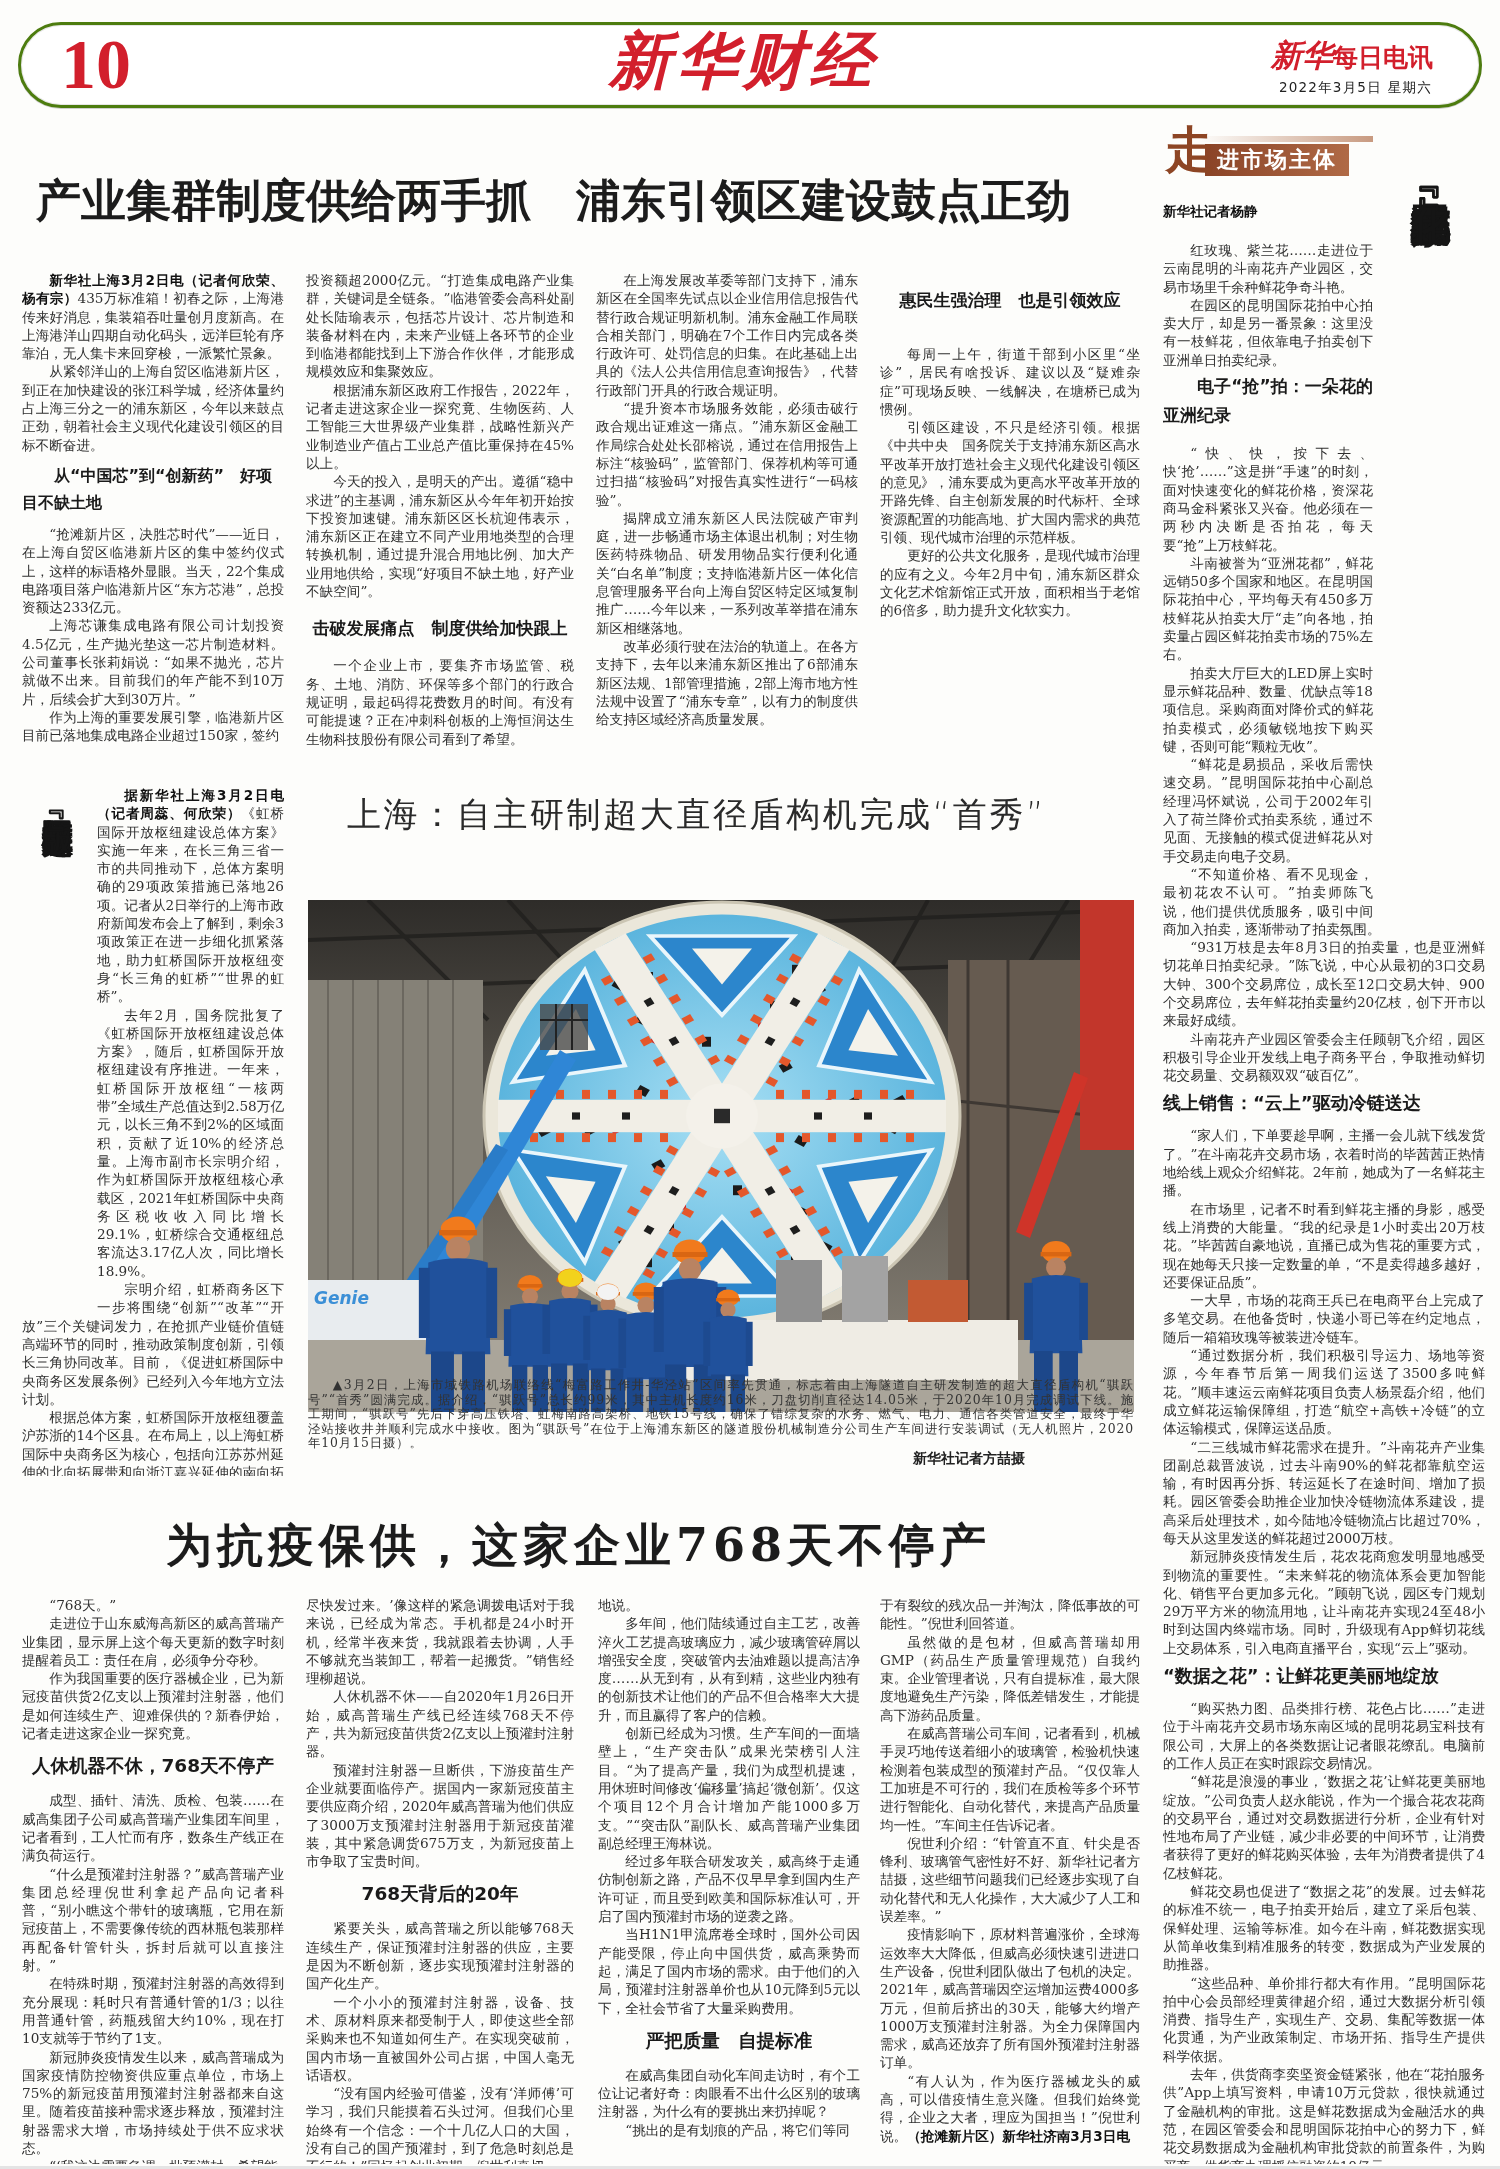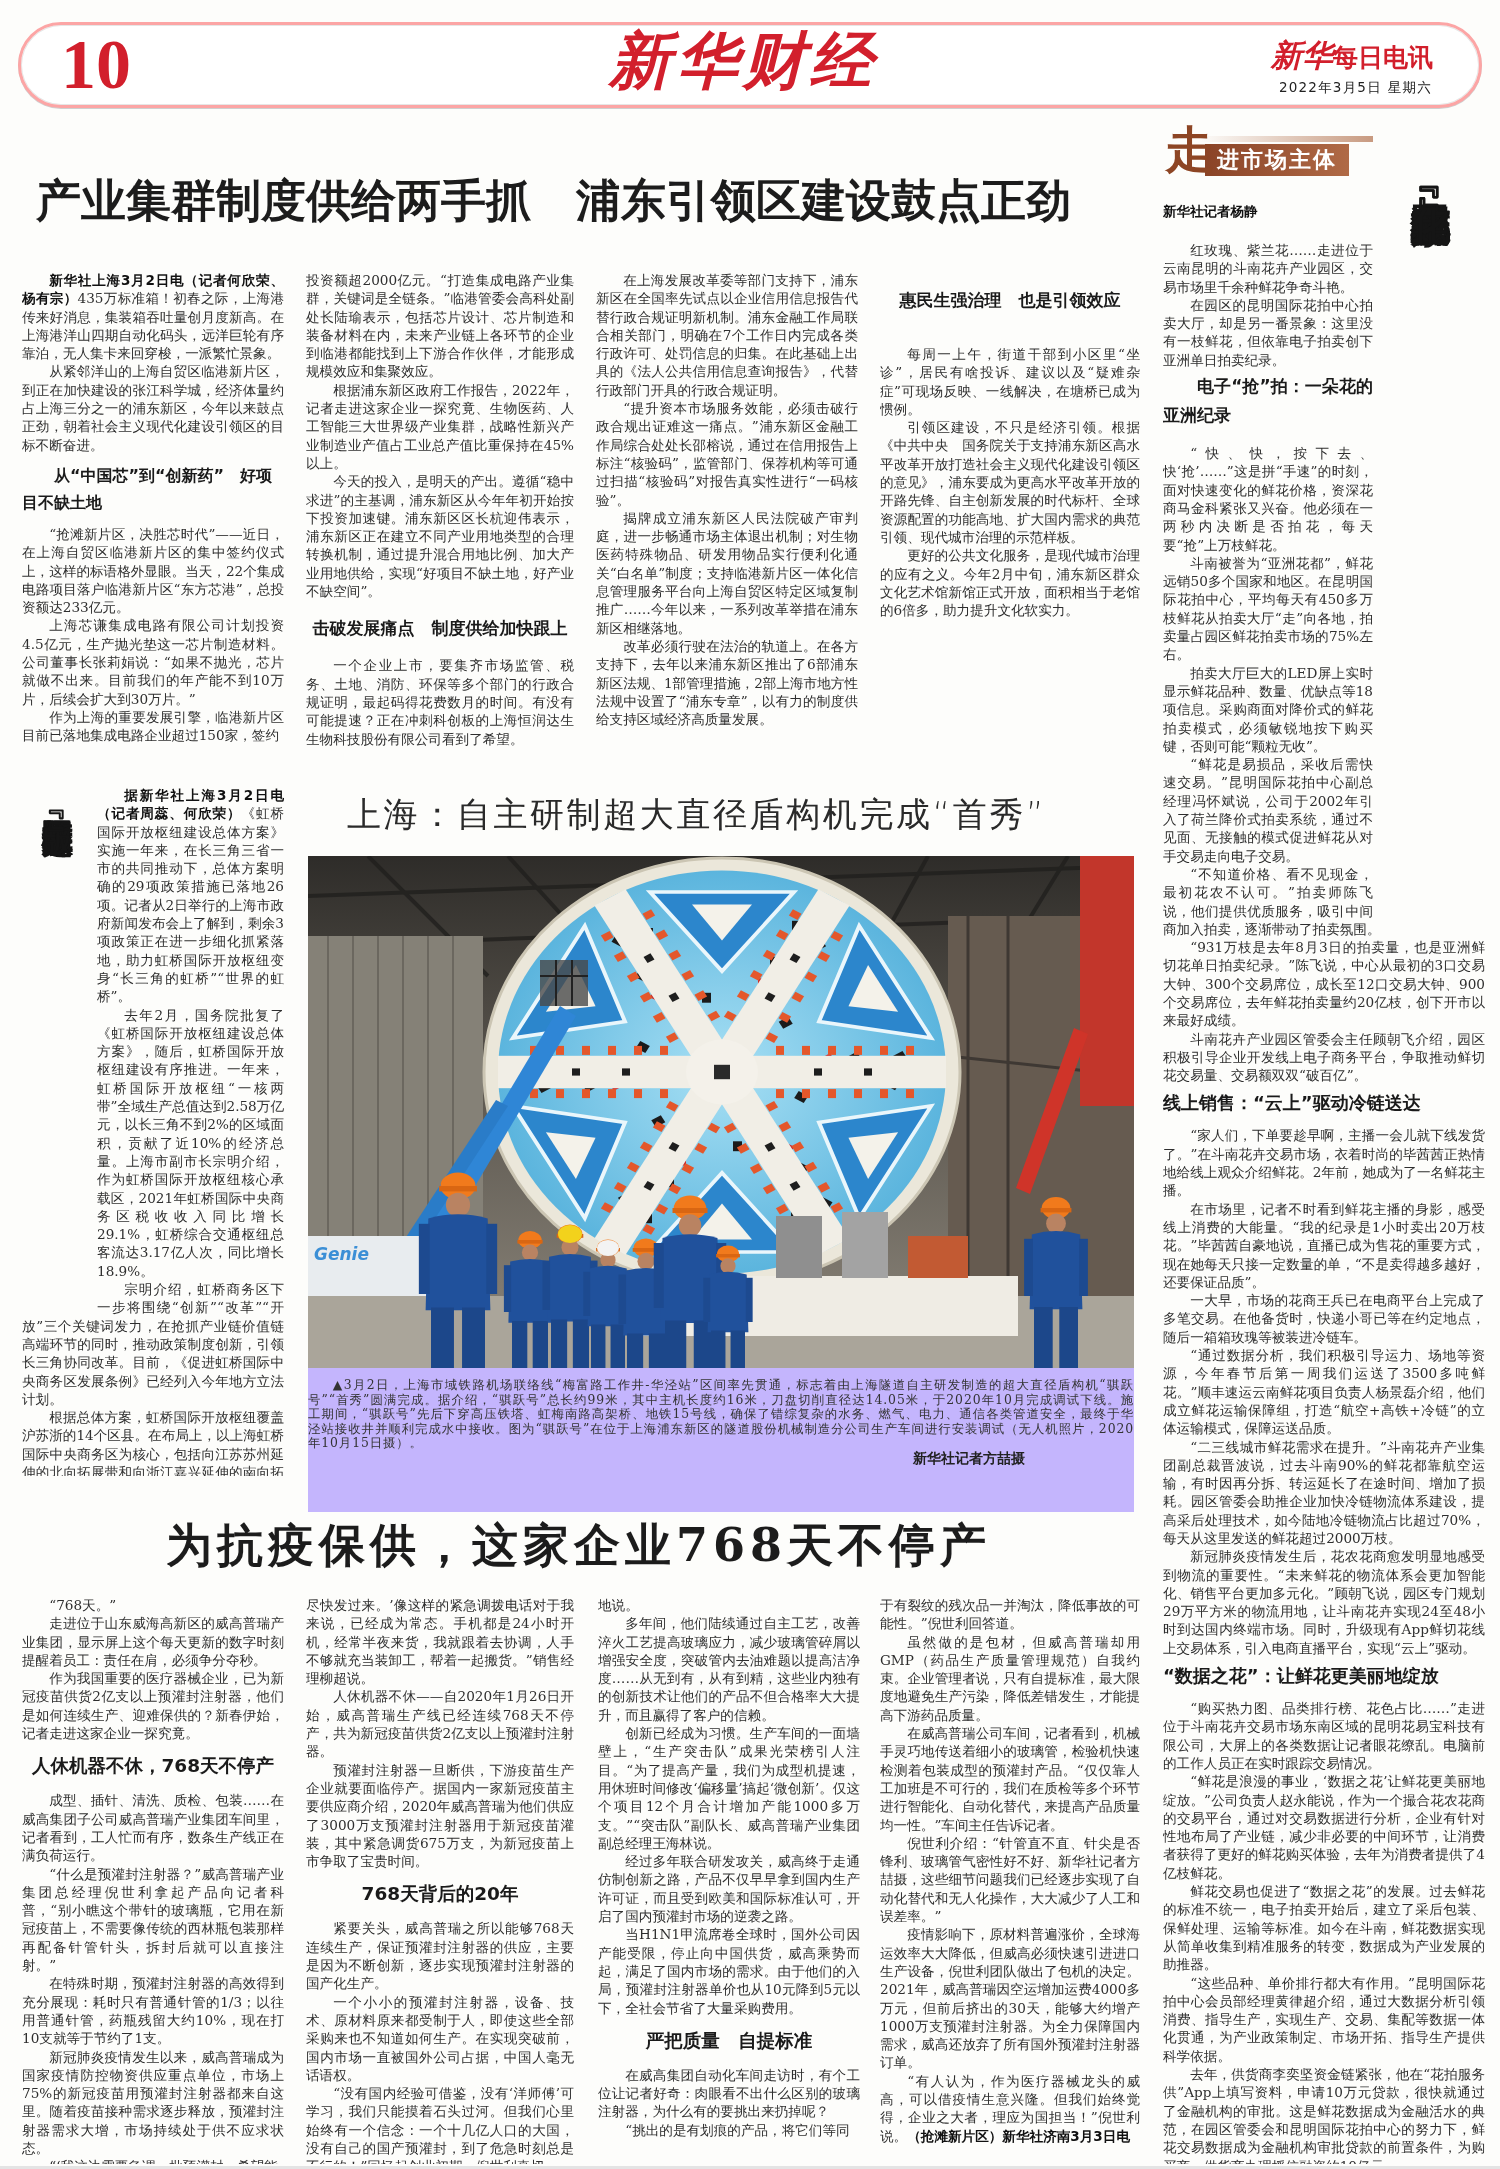--- a/index.html
+++ b/index.html
@@ -1,18 +1,18 @@
 <!DOCTYPE html>
 <html><head>
 <meta charset="utf-8">
 <style>
 *{box-sizing:border-box;margin:0;padding:0}
 html,body{width:1500px;height:2169px}
 body{position:relative;overflow:hidden;background:#fdfdfb;color:#2e2e2e;font-family:"DejaVu Serif","Liberation Serif",serif}
-#mast{position:absolute;left:18px;top:22px;width:1464px;height:86px;border:3px solid #fca5a5;border-radius:44px;background:#fff;box-shadow:0 1px 0 #cfcfcf,inset 0 0 0 1px #e6e6e6}
+#mast{position:absolute;left:18px;top:22px;width:1464px;height:86px;border:3px solid #4d7c0f;border-radius:44px;background:#fff;box-shadow:0 1px 0 #cfcfcf,inset 0 0 0 1px #e6e6e6}
 #pgnum{position:absolute;left:40px;top:2px;font:bold 70px/76px "Liberation Serif",serif;color:#d21f2c}
 #sect{position:absolute;left:588px;top:2px;font:bold italic 62px/68px "DejaVu Serif",serif;letter-spacing:5px;color:#d21f2c;white-space:nowrap}
 #logo{position:absolute;left:1250px;top:10px;color:#d21f2c;white-space:nowrap}
 #logo .script{font:bold italic 31px/40px "DejaVu Serif",serif}
 #logo .rest{font:bold 25px/40px "DejaVu Serif",serif}
 #date{position:absolute;left:1258px;top:54px;font:13.5px/16px "DejaVu Sans",sans-serif;letter-spacing:1.2px;color:#222;white-space:nowrap}
 #date span+span{margin-left:6px}
 
 #lead-hl{position:absolute;left:36px;top:176px;font:900 45px/50px "DejaVu Sans",sans-serif;color:#1c1c1c;white-space:nowrap}
 .col{position:absolute;overflow:hidden;font-size:13.6px;line-height:18.3px;text-align:justify;color:#2e2e2e}
@@ -26,21 +26,21 @@
 
 #lead-c1{left:22px;top:271px;width:262px;height:488px}
 #lead-c2{left:306px;top:271px;width:268px;height:488px}
 #lead-c3{left:596px;top:271px;width:262px;height:488px}
 #lead-c4{left:880px;top:282px;width:260px;height:477px}
 
 #hq{left:22px;top:786px;width:262px;height:690px}
 .vt-hq{float:left;width:75px;height:524px;padding:9px 24px 0 0;writing-mode:vertical-rl;text-orientation:upright;font:900 31px/31px "DejaVu Serif",serif;letter-spacing:0.5px;color:#151515}
 
 #photo-hl{position:absolute;left:347px;top:794px;font:300 34px/40px "DejaVu Sans",sans-serif;letter-spacing:2.6px;color:#2a2a2a;white-space:nowrap}
-#photo{position:absolute;left:308px;top:856px;width:826px;height:656px;overflow:hidden;background:#c4b5fd}
+#photo{position:absolute;left:308px;top:900px;width:826px;height:512px;overflow:hidden;background:#c4b5fd}
 #caption{position:absolute;left:308px;top:1378px;width:826px;font-size:12.4px;line-height:14.6px;letter-spacing:0.9px;text-indent:2em;text-align:justify;color:#333}
 #credit{position:absolute;left:913px;top:1450px;font:bold 14px/16px "DejaVu Sans",sans-serif;color:#222;white-space:nowrap}
 
 #bot-hl{position:absolute;left:166px;top:1519px;font:900 46px/52px "DejaVu Serif",serif;letter-spacing:5px;color:#1c1c1c;white-space:nowrap}
 #bot-c1{left:22px;top:1596px;width:262px;height:568px}
 #bot-c2{left:306px;top:1596px;width:268px;height:568px}
 #bot-c3{left:598px;top:1596px;width:262px;height:568px}
 #bot-c4{left:880px;top:1596px;width:260px;height:568px}
 
 #badge{position:absolute;left:1165px;top:128px;width:210px;height:50px}

